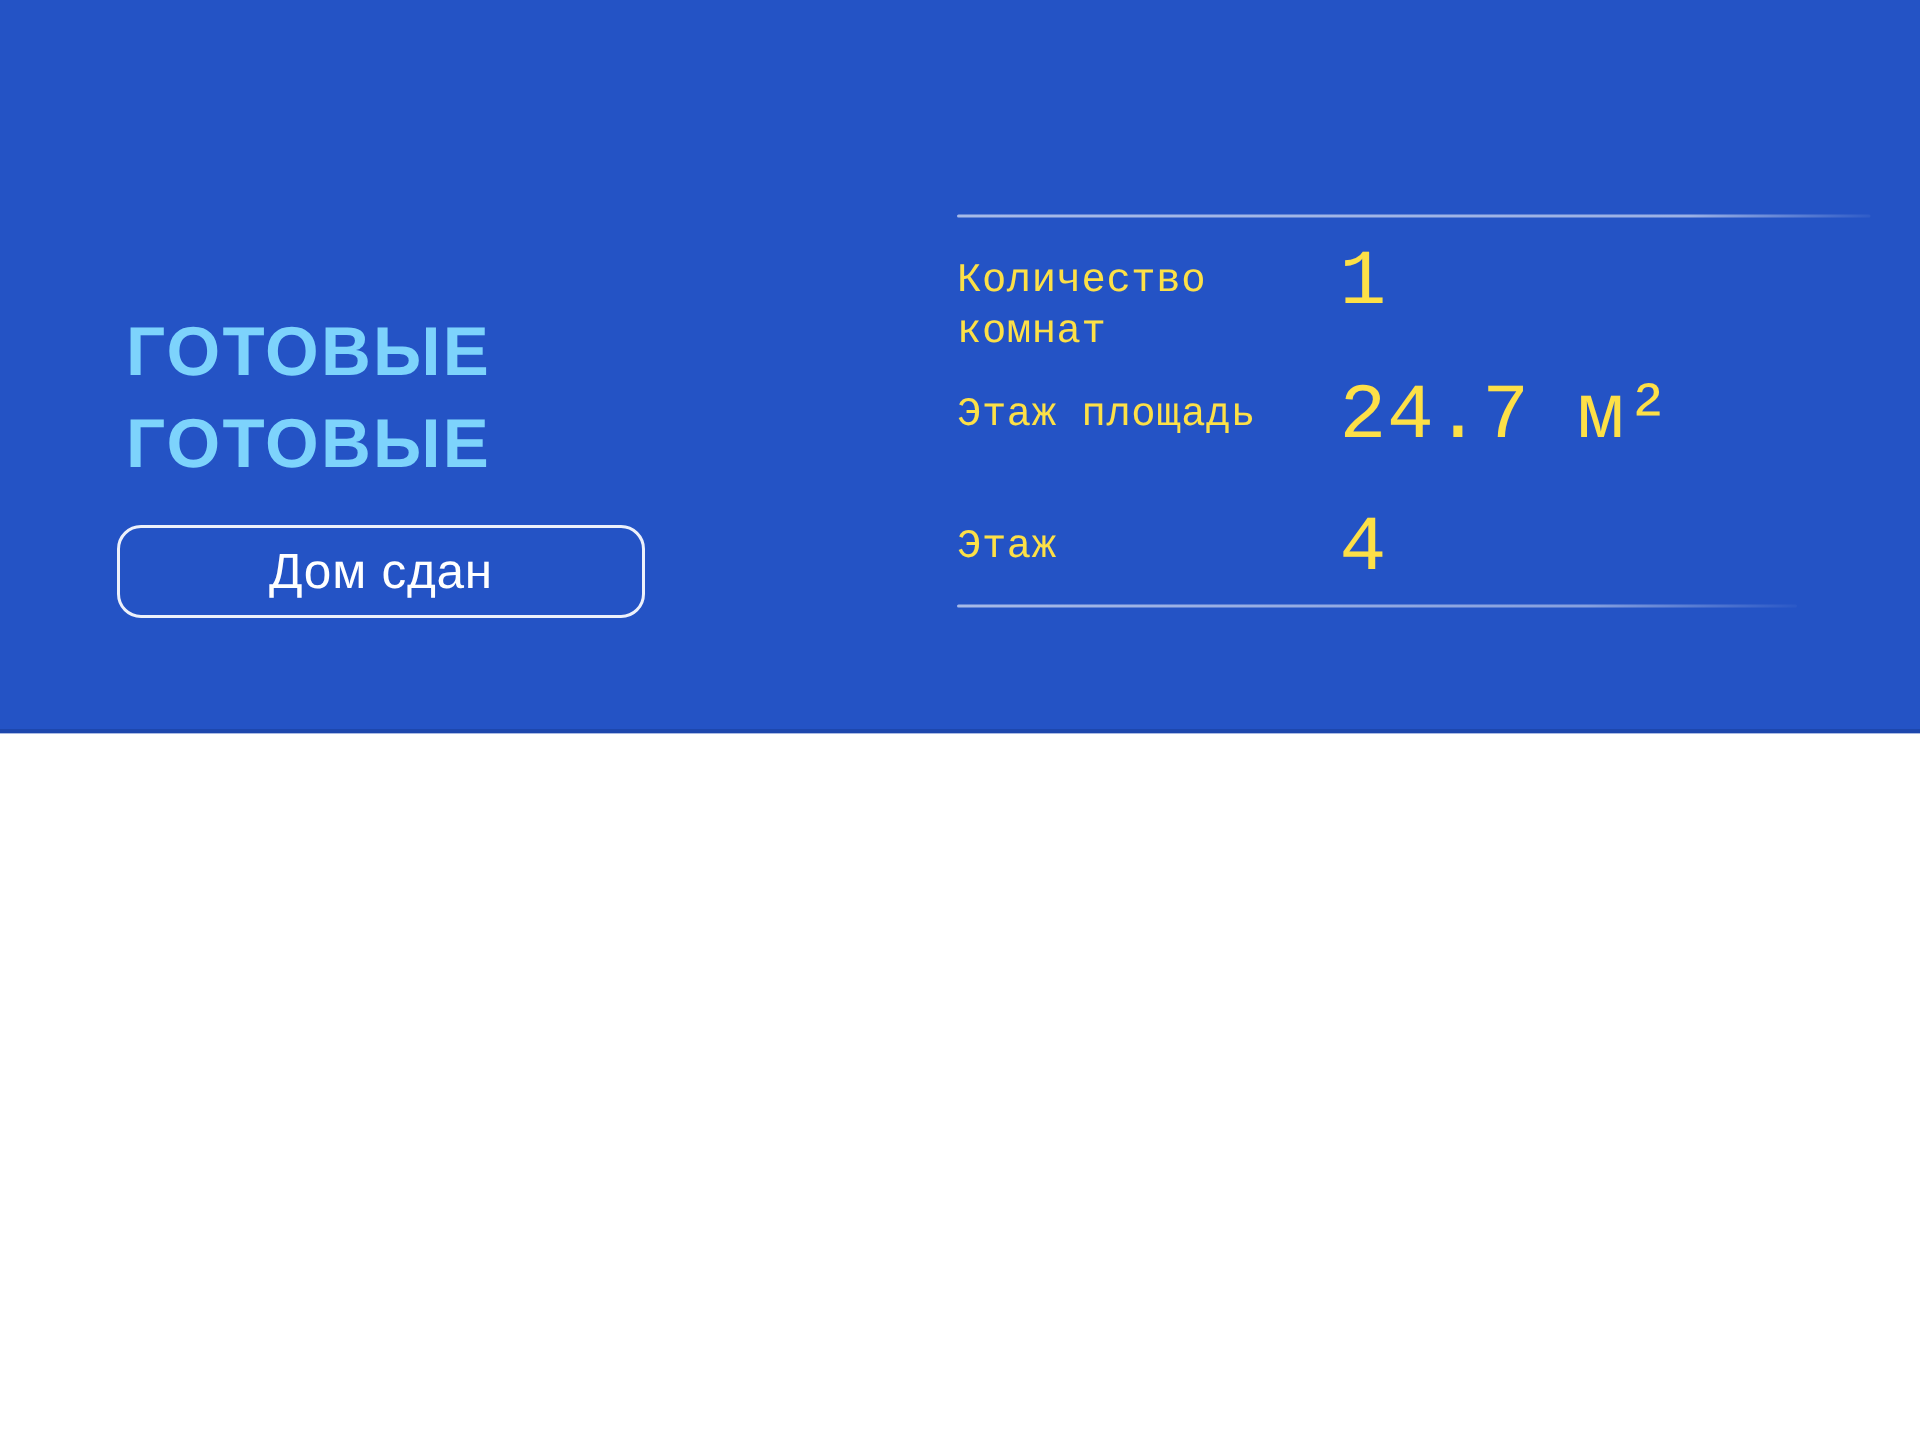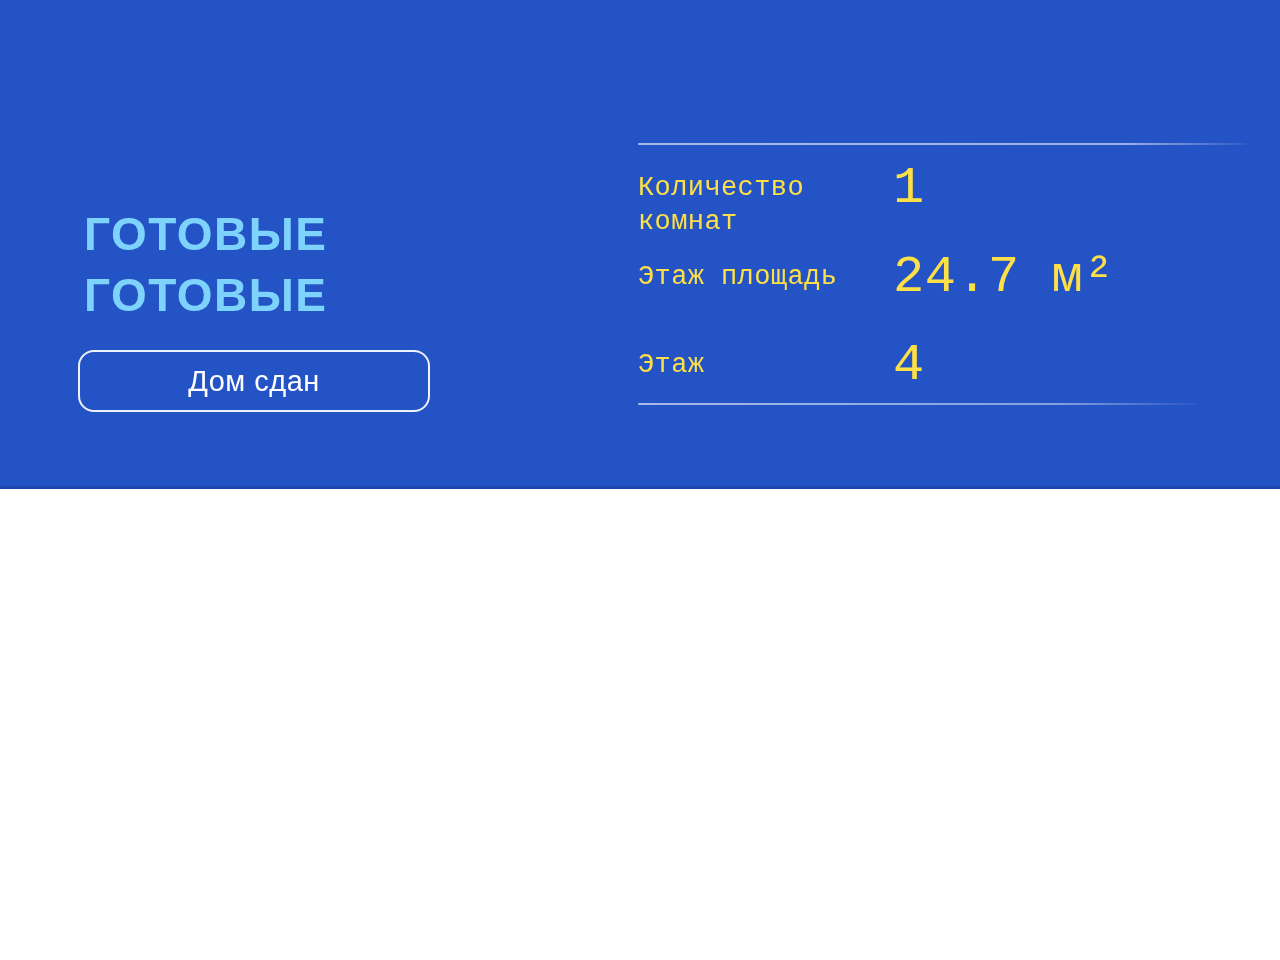--- a/index.html
+++ b/index.html
@@ -6,21 +6,21 @@
   .page{position:relative;width:1280px;height:960px;background:#ffffff;overflow:hidden;
         font-family:"Liberation Sans",sans-serif;}
   
   .banner{position:absolute;left:0;top:0;width:1280px;height:489px;background:#2453c5;
           border-bottom:3px solid #1d47ad;box-sizing:border-box;}
   .title{position:absolute;left:80px;top:200px;margin:4px;color:#7dd3fc;
          font-size:46px;font-weight:700;line-height:61px;letter-spacing:1.5px;}
   .badge{position:absolute;left:78px;top:350px;width:352px;height:62px;box-sizing:border-box;
          border:2px solid rgba(255,255,255,.92);border-radius:16px;
          display:flex;align-items:center;justify-content:center;
-         color:#ffffff;font-size:29px;font-weight:500;letter-spacing:.5px;cursor:pointer;}
+         color:#ffffff;font-size:33px;font-weight:500;letter-spacing:.5px;cursor:pointer;}
   .details{position:absolute;left:638px;top:0;width:612px;height:489px;color:#fde047;font-family:Liberation Mono, monospace;}
   .hr{position:absolute;left:0;height:2px;border-radius:1px;}
   .hr-top{top:143px;width:609px;
           background:linear-gradient(90deg,rgba(255,255,255,.60) 0%,rgba(255,255,255,.55) 80%,rgba(255,255,255,.05) 100%);}
   .hr-bottom{top:403px;width:560px;
           background:linear-gradient(90deg,rgba(255,255,255,.60) 0%,rgba(255,255,255,.45) 75%,rgba(255,255,255,.03) 100%);}
   .row{position:absolute;left:0;width:612px;}
   .row .lbl{position:absolute;left:0;top:0;width:215px;font-size:27px;font-weight:500;
             line-height:34px;letter-spacing:.4px;padding-top:10px;}
   .row .val{position:absolute;left:255px;top:0;font-size:52px;font-weight:500;line-height:56px;

